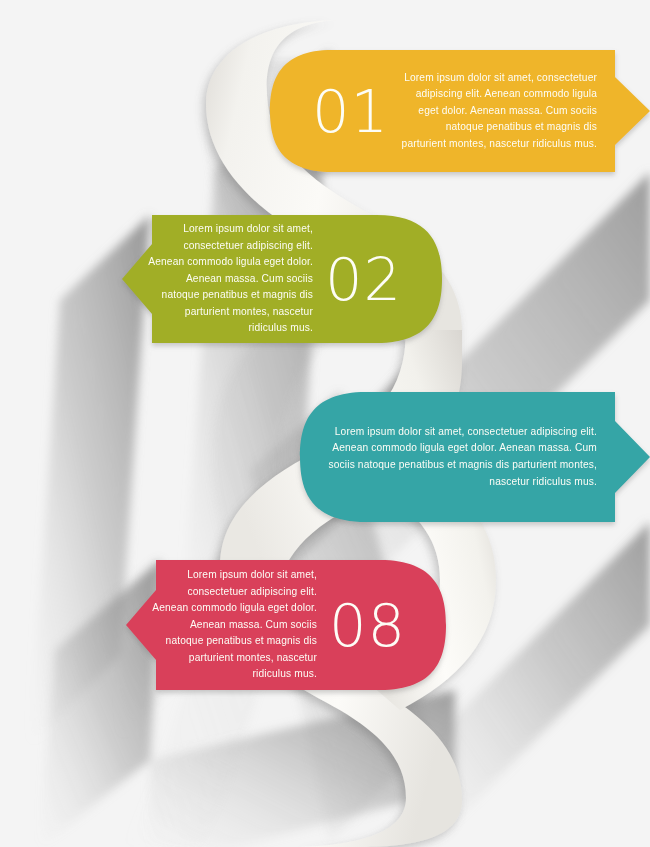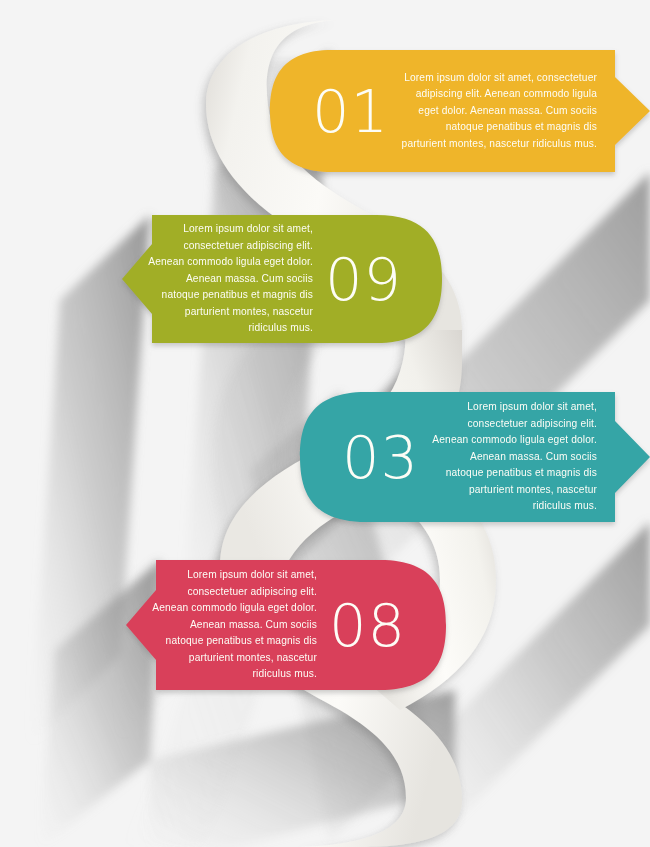--- a/index.html
+++ b/index.html
@@ -232,38 +232,37 @@
           <feDropShadow dx="0" dy="3" stdDeviation="2.5" flood-color="#777" flood-opacity="0.35"></feDropShadow>
         </filter>
       </defs>
       <g filter="url(#s2sh)">
         <path d="M 255 0 L 30 0 L 30 29 L 0 64 L 30 99 L 30 128 L 255 128
                  C 310 128 320 96 320 64 C 320 32 310 0 255 0 Z" fill="#a1ae26"></path>
       </g>
     </svg>
     <div class="content">
       <div class="desc">Lorem ipsum dolor sit amet, consectetuer adipiscing elit. Aenean commodo ligula eget dolor. Aenean massa. Cum sociis natoque penatibus et magnis dis parturient montes, nascetur ridiculus mus.</div>
-      <div class="num">09</div>
+      <div class="num">02</div>
     </div>
   </div>
 
   <div class="step right" style="left:300px; top:392px; width:315px; height:130px;">
     <svg class="shape" width="350" height="130" viewBox="0 0 350 130">
       <defs>
         <filter id="s3sh" x="-20%" y="-20%" width="160%" height="170%">
           <feDropShadow dx="0" dy="3" stdDeviation="2.5" flood-color="#777" flood-opacity="0.35"></feDropShadow>
         </filter>
       </defs>
       <g filter="url(#s3sh)">
         <path d="M 66 0 L 315 0 L 315 29 L 350 65 L 315 101 L 315 130 L 66 130
                  C 10 130 0 98 0 65 C 0 32 10 0 66 0 Z" fill="#35a5a6"></path>
       </g>
     </svg>
     <div class="content">
-      <div class="num">03</div>
       <div class="desc">Lorem ipsum dolor sit amet, consectetuer adipiscing elit. Aenean commodo ligula eget dolor. Aenean massa. Cum sociis natoque penatibus et magnis dis parturient montes, nascetur ridiculus mus.</div>
     </div>
   </div>
 
   <div class="step left" style="left:126px; top:560px; width:320px; height:130px;">
     <svg class="shape" width="320" height="130" viewBox="0 0 320 130">
       <defs>
         <filter id="s4sh" x="-20%" y="-20%" width="160%" height="170%">
           <feDropShadow dx="0" dy="3" stdDeviation="2.5" flood-color="#777" flood-opacity="0.35"></feDropShadow>
         </filter>

